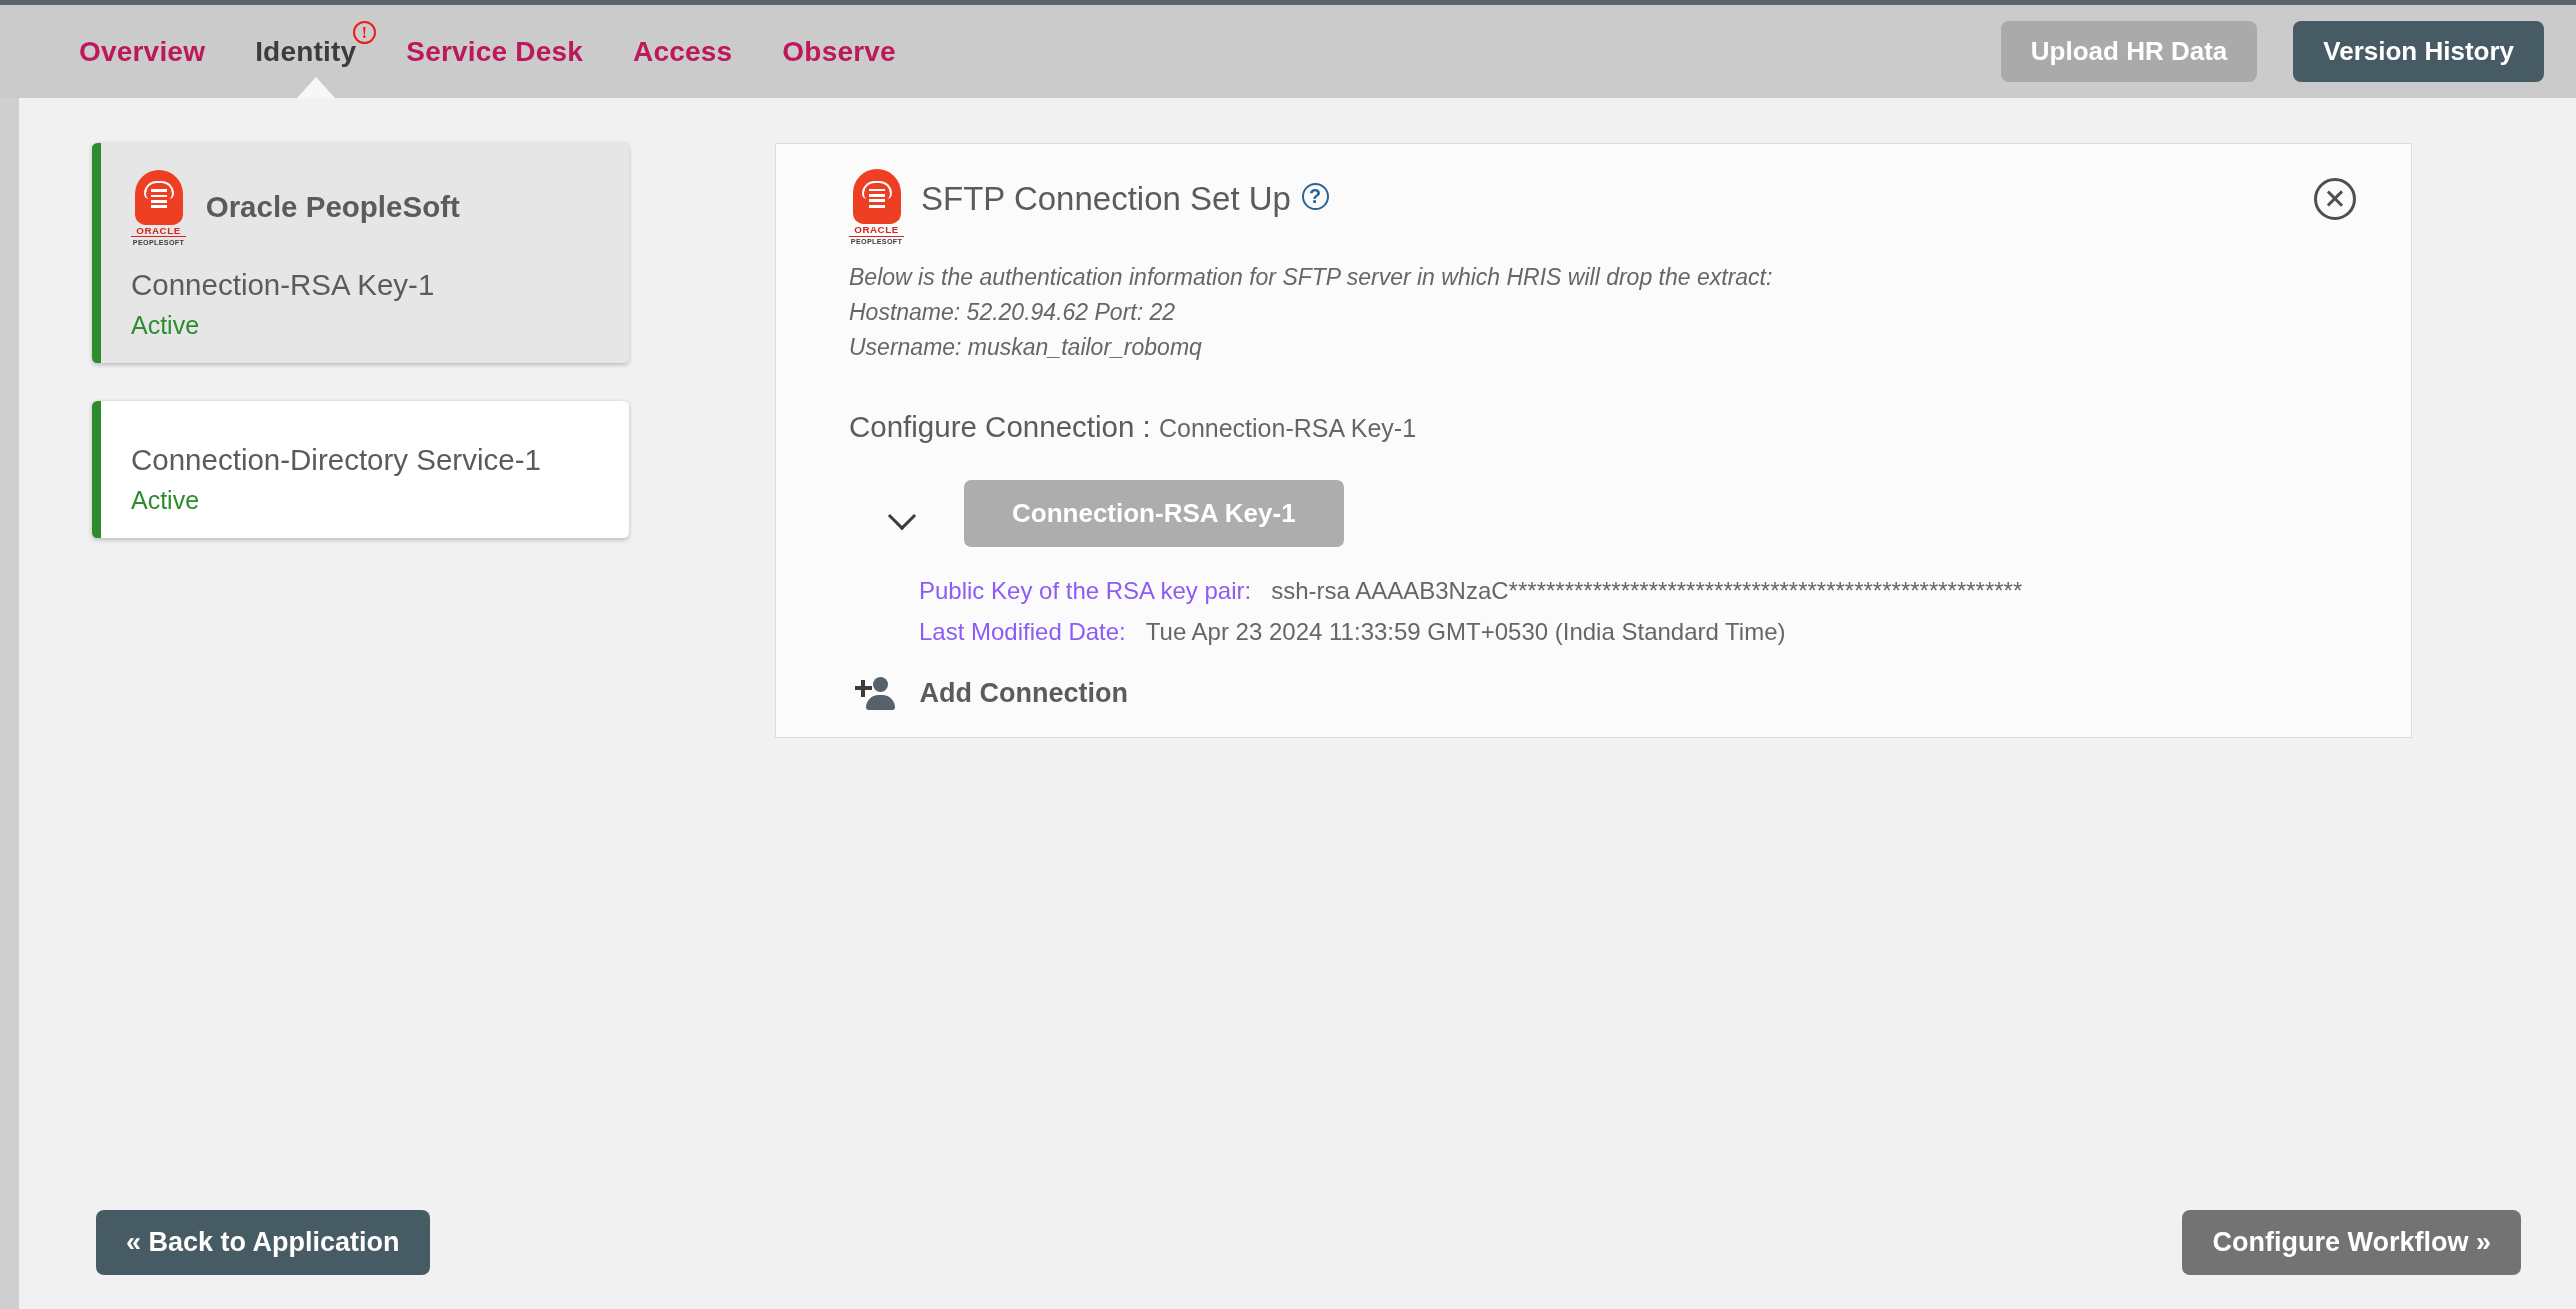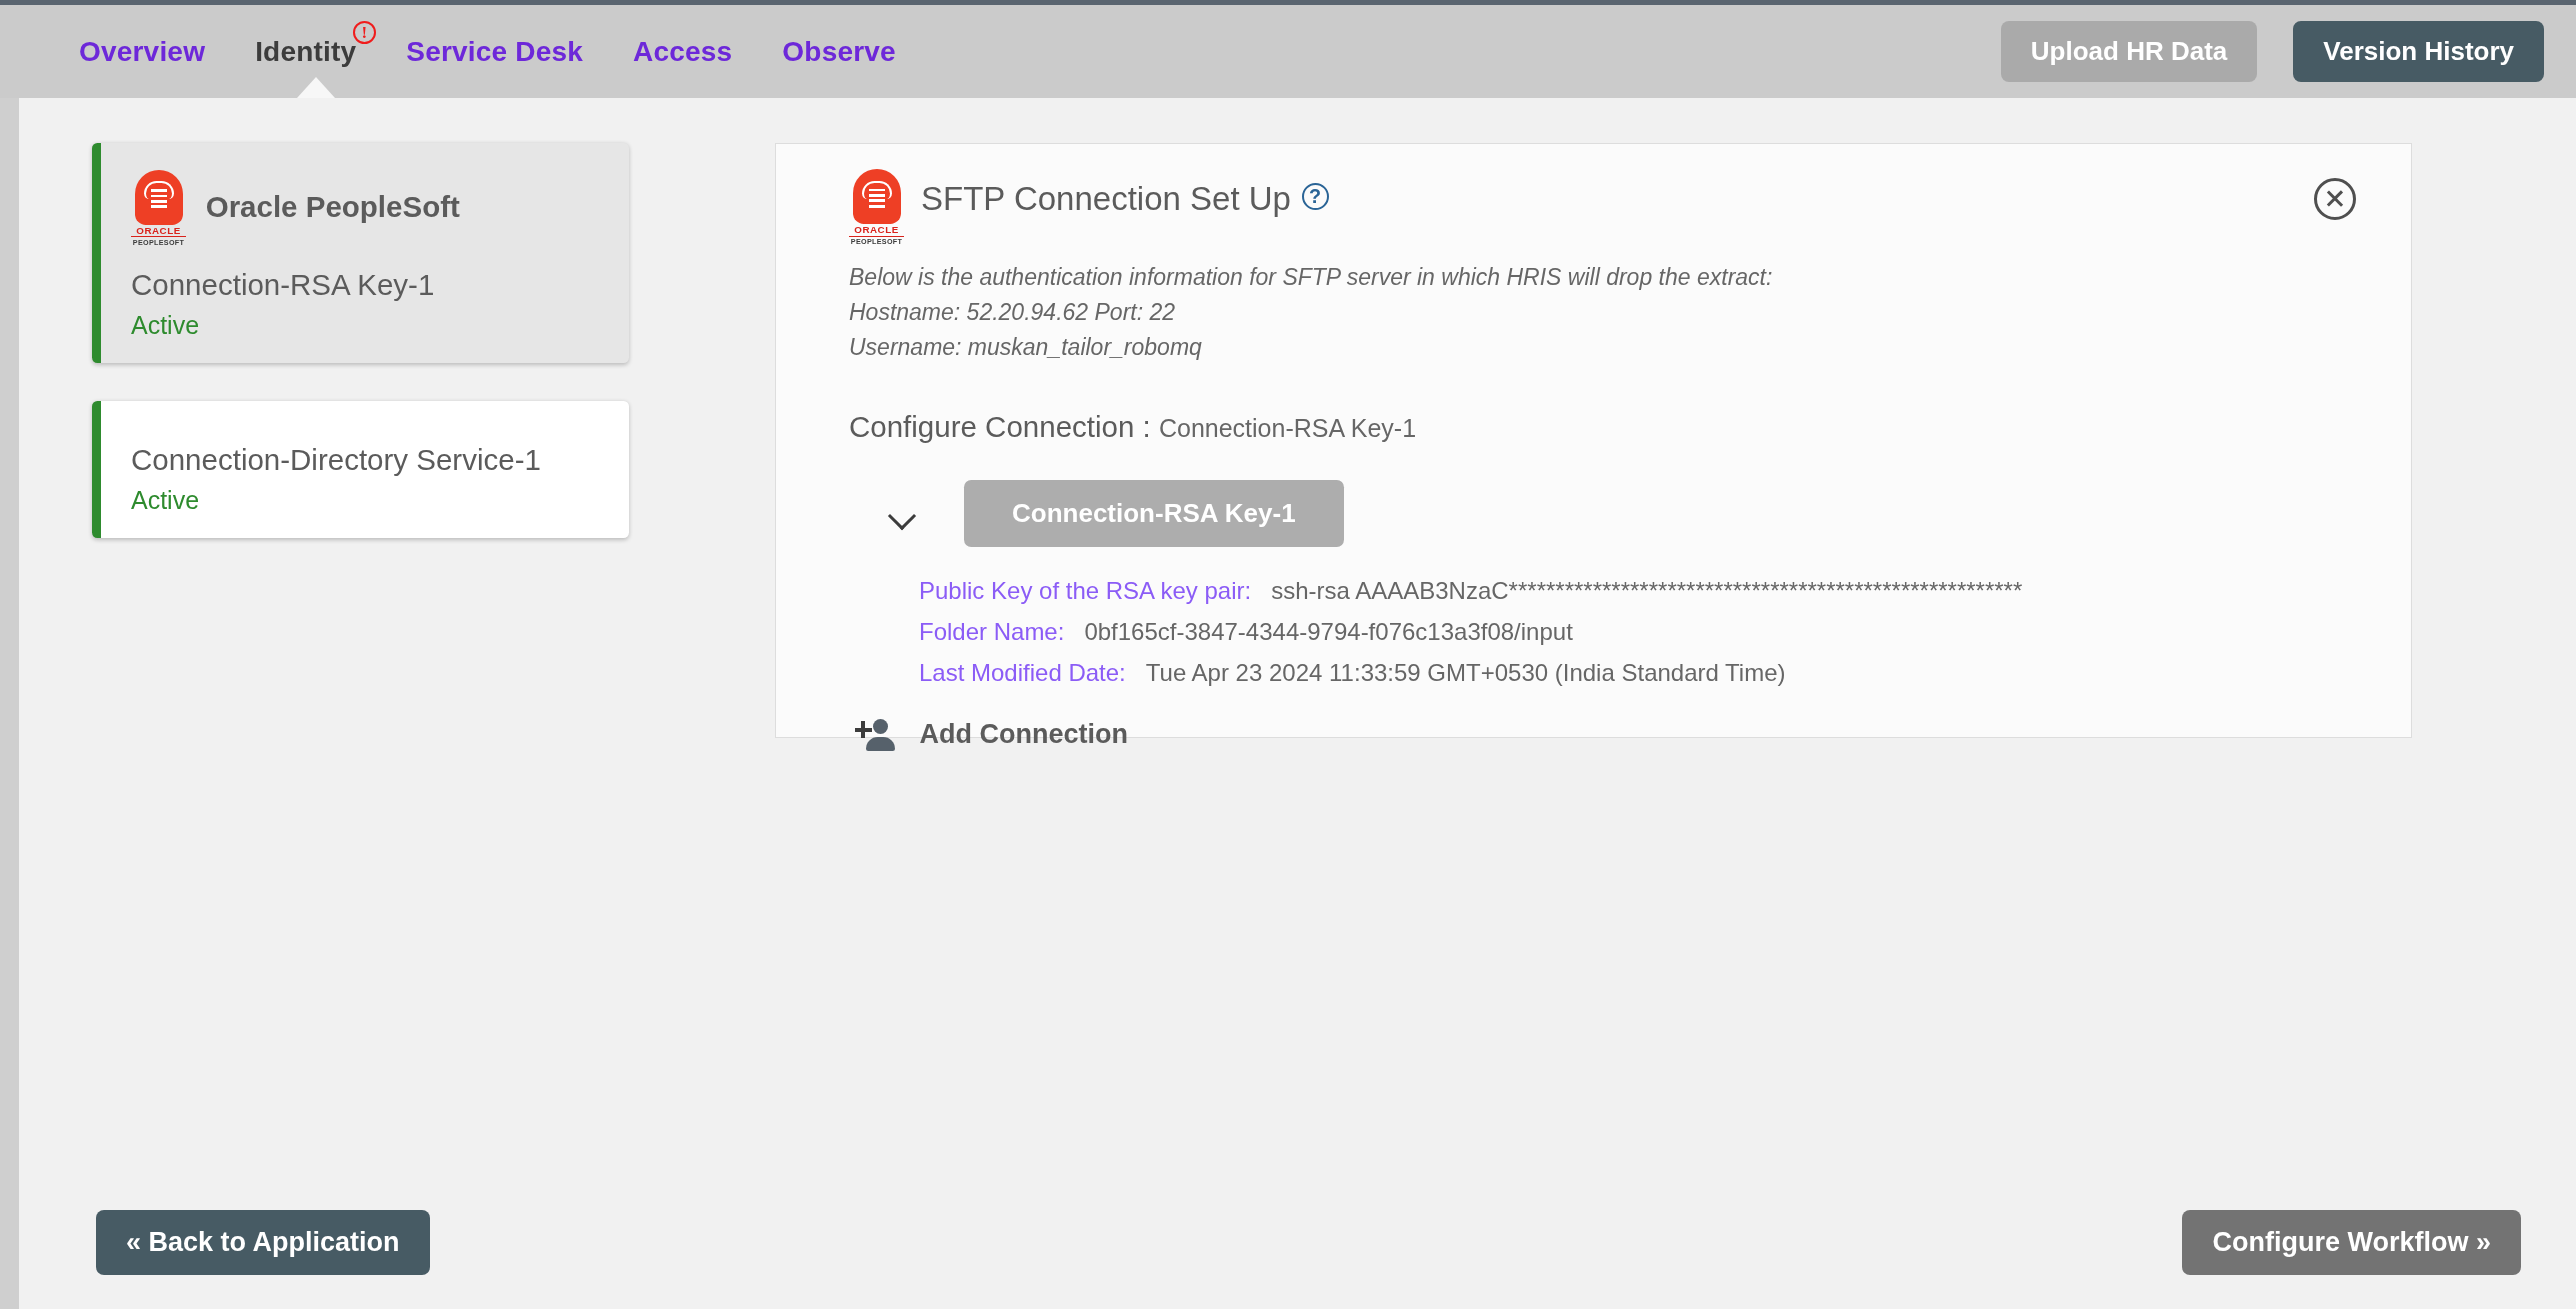--- a/index.html
+++ b/index.html
@@ -14,21 +14,21 @@
   .topbar {
     position: absolute; left: 0; top: 0;
     width: 2576px; height: 98px;
     background: #cbcbcb;
     border-top: 5.4px solid #5a6570;
     display: flex; align-items: center;
   }
   .nav-items { display: flex; align-items: center; margin-left: 54px; gap: 0; }
   .nav-item {
     position: relative;
-    font-size: 28px; font-weight: bold; color: #6d28d9;
+    font-size: 28px; font-weight: bold; color: #be185d;
     padding: 0 25px; white-space: nowrap; cursor: pointer;
     letter-spacing: 0.2px;
   }
   .nav-item.active { color: #3c3c3c; }
   .warn-badge {
     position: absolute; top: -14.3px; right: 5.4px;
     width: 23px; height: 23px; border-radius: 50%;
     border: 2.2px solid #f01c1c; color: #f01c1c;
     font-size: 17px; font-weight: bold; line-height: 19px; text-align: center;
     font-family: "Liberation Serif", serif;
@@ -309,24 +309,20 @@
       <div class="chev"></div>
       <button class="conn-pill">Connection-RSA Key-1</button>
     </div>
 
     <div class="detail-block">
       <div class="detail-line">
         <span class="lbl">Public Key of the RSA key pair:</span>
         &nbsp;&nbsp;<span>ssh-rsa AAAAB3NzaC*******************************************************</span>
       </div>
       <div class="detail-line">
-        <span class="lbl">Folder Name:</span>
-        &nbsp;&nbsp;<span>0bf165cf-3847-4344-9794-f076c13a3f08/input</span>
-      </div>
-      <div class="detail-line">
         <span class="lbl">Last Modified Date:</span>
         &nbsp;&nbsp;<span>Tue Apr 23 2024 11:33:59 GMT+0530 (India Standard Time)</span>
       </div>
     </div>
 
     <div class="add-conn">
       <div class="person-add">
         <div class="head"></div>
         <div class="body"></div>
         <div class="plus-h"></div>

